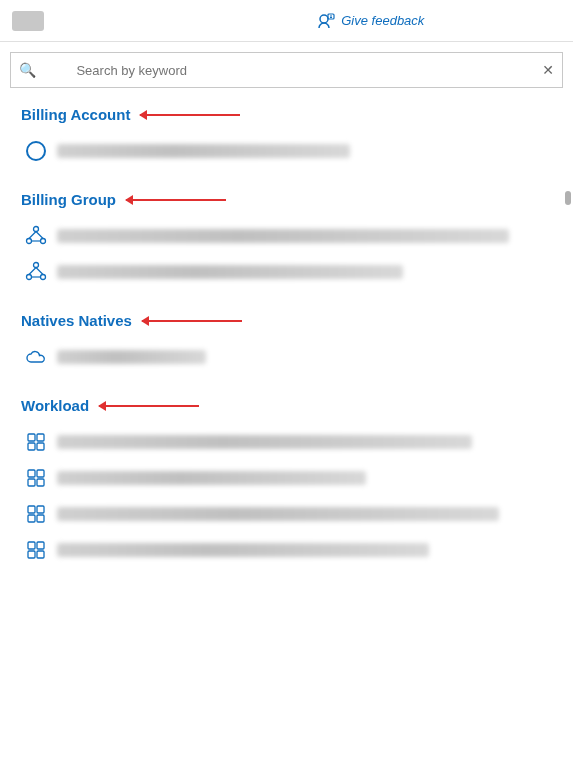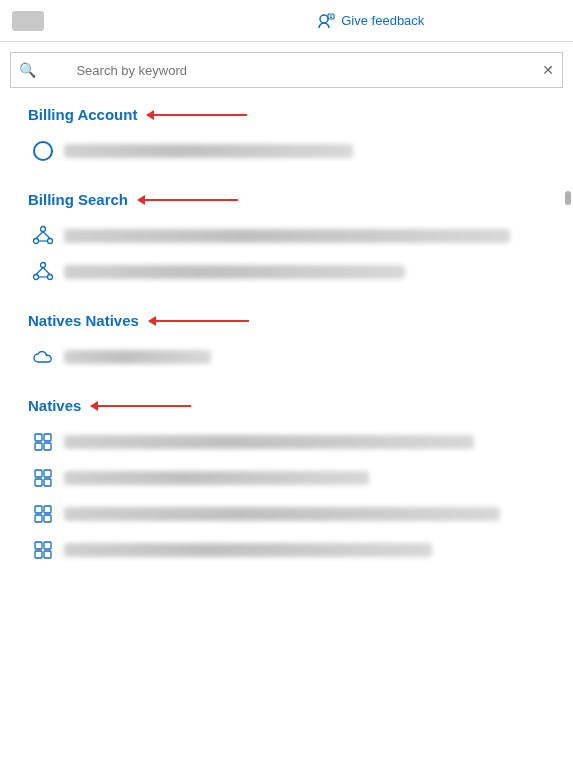--- a/index.html
+++ b/index.html
@@ -31,20 +31,21 @@
     .feedback-btn {
       display: flex;
       align-items: center;
       gap: 6px;
       color: #106ebe;
       font-size: 13px;
       cursor: pointer;
       border: none;
       background: transparent;
       margin: 0 auto;
+      font-style: italic;
     }
     .feedback-icon {
       color: #106ebe;
       font-size: 16px;
     }
 
     
     .search-bar {
       display: flex;
       align-items: center;
@@ -80,21 +81,21 @@
       right: 2px;
       top: 95px;
       width: 6px;
       height: 14px;
       background: #b0b0b0;
       border-radius: 3px;
     }
 
     
     .section {
-      padding: 10px 12px 4px 28px;
+      padding: 10px 12px 4px 21px;
     }
     .section-header {
       display: flex;
       align-items: center;
       gap: 10px;
       margin-bottom: 10px;
     }
     .section-title {
       color: #106ebe;
       font-size: 15px;
@@ -201,21 +202,21 @@
       <div class="list-item">
         <div class="item-icon">
           <div class="circle-icon"></div>
         </div>
         <div class="blur-bar" style="width: 55%; flex: 1 1 0%; max-width: 55%;"></div>
       </div>
     </div>
     <div class="section-divider"></div>
     <div class="section">
       <div class="section-header">
-        <span class="section-title">Billing Search</span>
+        <span class="section-title">Billing Group</span>
         <div class="arrow-annotation">
           <div class="arrow-line"></div>
         </div>
       </div>
       <div class="list-item">
         <div class="item-icon">
           <svg width="22" height="22" viewBox="0 0 22 22" fill="none" xmlns="http://www.w3.org/2000/svg">
     <circle cx="11" cy="4" r="2.5" stroke="#106ebe" stroke-width="1.3" fill="none"></circle>
     <circle cx="4" cy="16" r="2.5" stroke="#106ebe" stroke-width="1.3" fill="none"></circle>
     <circle cx="18" cy="16" r="2.5" stroke="#106ebe" stroke-width="1.3" fill="none"></circle>
@@ -253,21 +254,21 @@
           <svg width="22" height="18" viewBox="0 0 22 18" fill="none" xmlns="http://www.w3.org/2000/svg">
     <path d="M17 14H6A4 4 0 0 1 6 6a4.5 4.5 0 0 1 8.5 1.5A3 3 0 0 1 17 14z" stroke="#106ebe" stroke-width="1.4" fill="none"></path>
   </svg>
         </div>
         <div class="blur-bar" style="width: 28%; flex: 1 1 0%; max-width: 28%;"></div>
       </div>
     </div>
     <div class="section-divider"></div>
     <div class="section">
       <div class="section-header">
-        <span class="section-title">Natives</span>
+        <span class="section-title">Workload</span>
         <div class="arrow-annotation">
           <div class="arrow-line"></div>
         </div>
       </div>
       <div class="list-item">
         <div class="item-icon">
           <svg width="22" height="22" viewBox="0 0 22 22" fill="none" xmlns="http://www.w3.org/2000/svg">
     <rect x="3" y="3" width="7" height="7" rx="1" stroke="#106ebe" stroke-width="1.3" fill="none"></rect>
     <rect x="3" y="12" width="7" height="7" rx="1" stroke="#106ebe" stroke-width="1.3" fill="none"></rect>
     <rect x="12" y="3" width="7" height="7" rx="1" stroke="#106ebe" stroke-width="1.3" fill="none"></rect>

